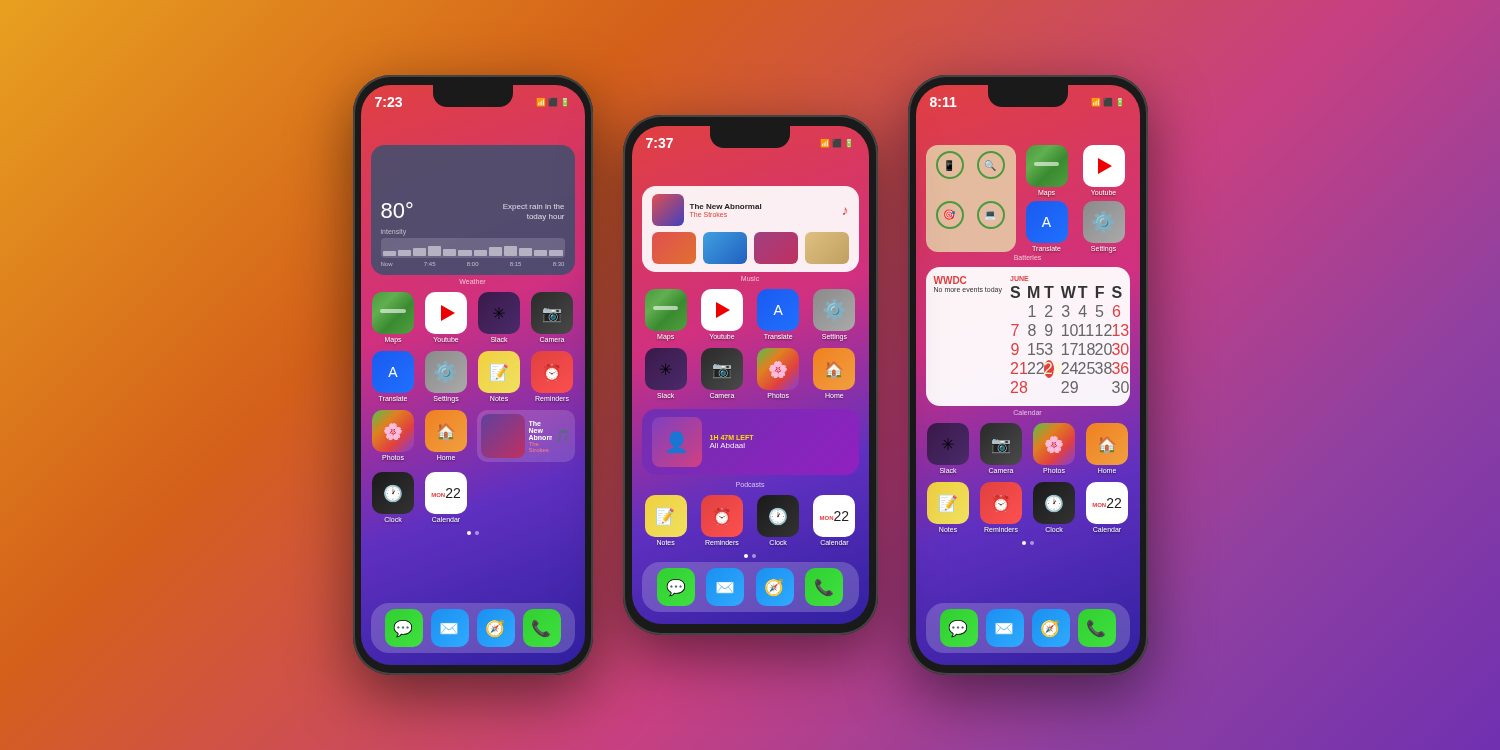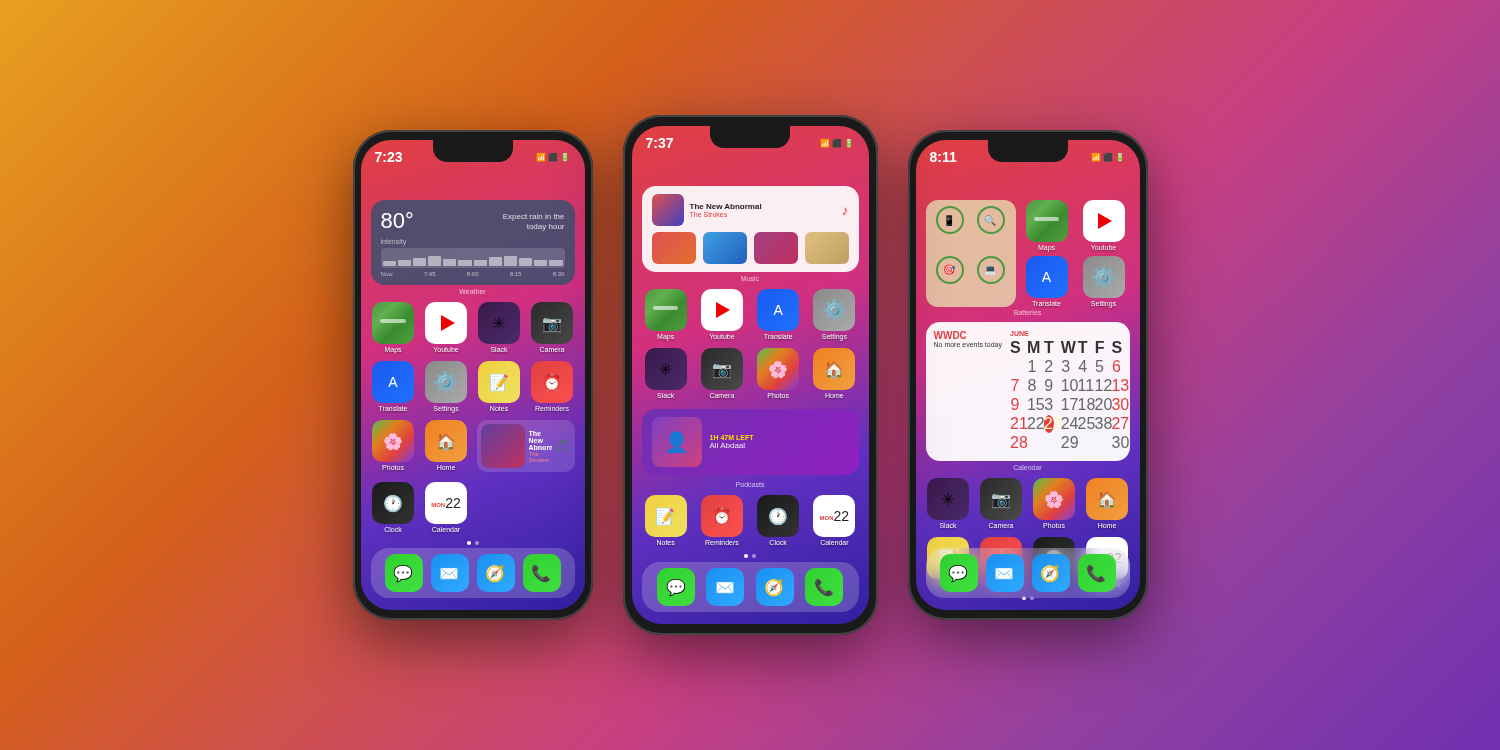--- a/index.html
+++ b/index.html
@@ -17,21 +17,21 @@
 
     .phone-wrapper {
       position: relative;
       display: flex;
       align-items: center;
       justify-content: center;
     }
 
     .phone {
       width: 240px;
-      height: 490px;
+      height: 600px;
       background: #1a1a1a;
       border-radius: 38px;
       position: relative;
       box-shadow: 0 20px 60px rgba(0,0,0,0.5), inset 0 0 0 2px #444;
       overflow: hidden;
     }
 
     .phone-screen {
       position: absolute;
       top: 10px; left: 8px; right: 8px; bottom: 10px;
@@ -134,20 +134,21 @@
       padding: 8px 10px;
       border-radius: 14px;
       color: white;
       margin: 32px 10px 3px;
       backdrop-filter: blur(10px);
     }
 
     .weather-temp {
       font-size: 22px;
       font-weight: 300;
+      margin-top: 45px;
     }
 
     .weather-desc {
       font-size: 8px;
       opacity: 0.8;
       float: right;
       margin-top: -22px;
       text-align: right;
       max-width: 80px;
       line-height: 1.3;
@@ -777,21 +778,21 @@
                 <span class="cal-day">20</span>
                 <span class="cal-day weekend">30</span>
               </div>
               <div class="cal-row">
                 <span class="cal-day weekend">21</span>
                 <span class="cal-day">22</span>
                 <span class="cal-day today">23</span>
                 <span class="cal-day">24</span>
                 <span class="cal-day">25</span>
                 <span class="cal-day">38</span>
-                <span class="cal-day weekend">27</span>
+                <span class="cal-day weekend">36</span>
               </div>
               <div class="cal-row">
                 <span class="cal-day weekend">28</span>
                 <span class="cal-day">29</span>
                 <span class="cal-day">30</span>
               </div>
             </div>
           </div>
         </div>
         <div class="widget-label">Calendar</div>

